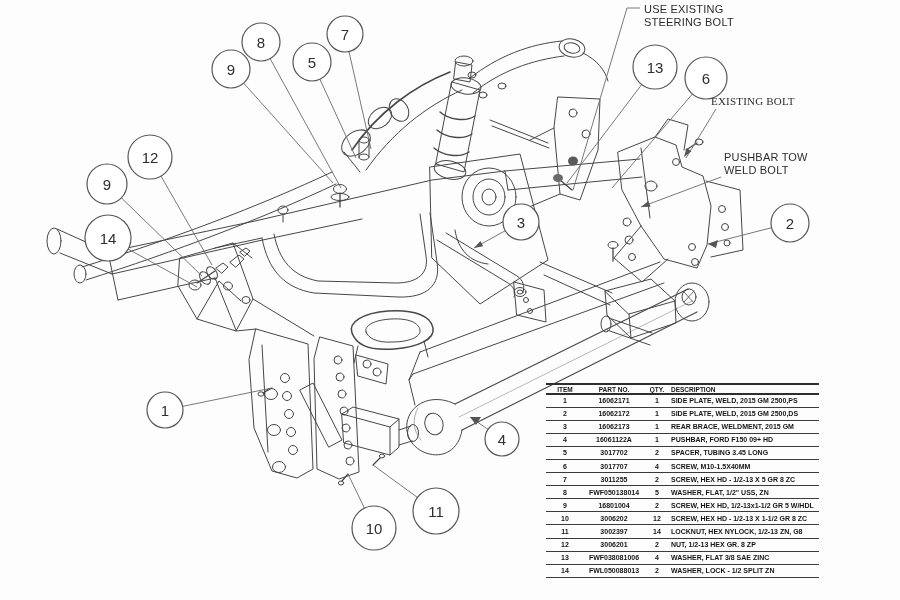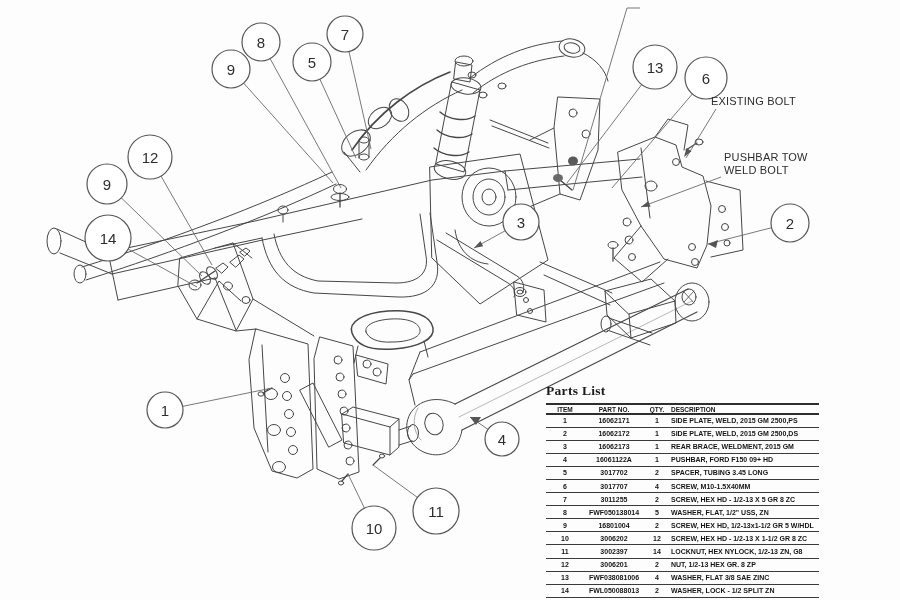--- a/index.html
+++ b/index.html
@@ -349,30 +349,33 @@
       <circle cx="374" cy="528" r="22" fill="#fff" stroke="#565656" stroke-width="1.2"></circle>
       <text x="374" y="533.5">10</text>
     </g>
     <g>
       <circle cx="436" cy="511" r="23" fill="#fff" stroke="#565656" stroke-width="1.2"></circle>
       <text x="436" y="516.5">11</text>
     </g>
   </g>
 </svg>
 
-  <div class="ann" style="left:711px; top:95px;">
+  <div class="ann" style="left:644px; top:3px;">
+    <div>USE EXISTING</div>
+    <div>STEERING BOLT</div>
+  </div>
+  <div class="ann" style="left:711px; top:95px;font-family:Liberation Serif, serif;">
     <div>EXISTING BOLT</div>
   </div>
   <div class="ann" style="left:724px; top:151px;">
     <div>PUSHBAR TOW</div>
     <div>WELD BOLT</div>
   </div>
 
   <div class="parts">
-    <div class="parts-title">Parts List</div>
     <table class="plist">
       <colgroup>
         <col style="width:38px">
           <col style="width:60px">
           <col style="width:26px">
           <col style="width:149px">
       </colgroup>
       <thead>
         <tr>
           <th class="c-item">ITEM</th>

